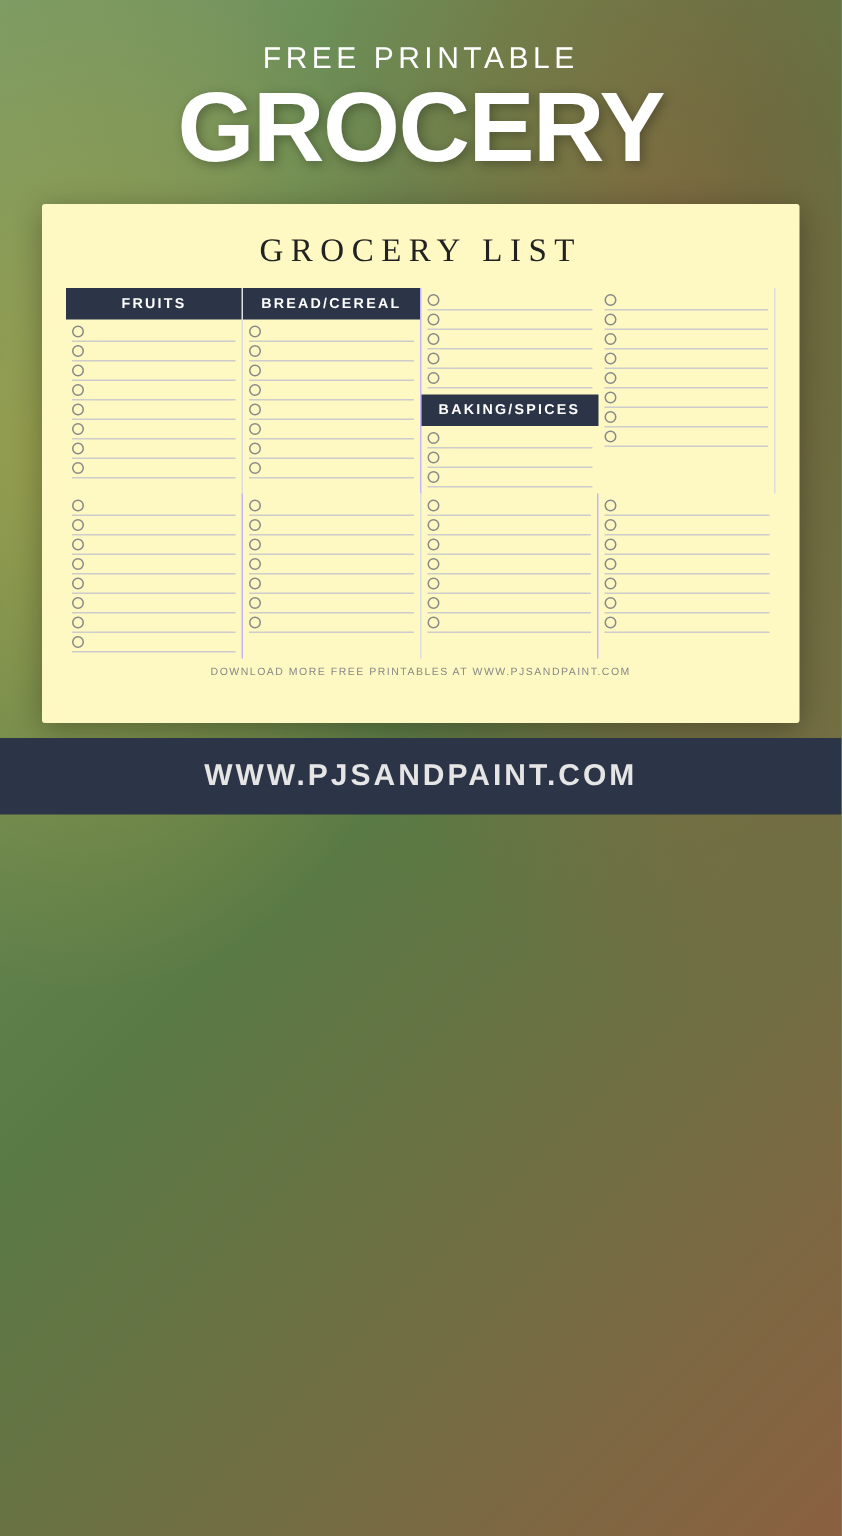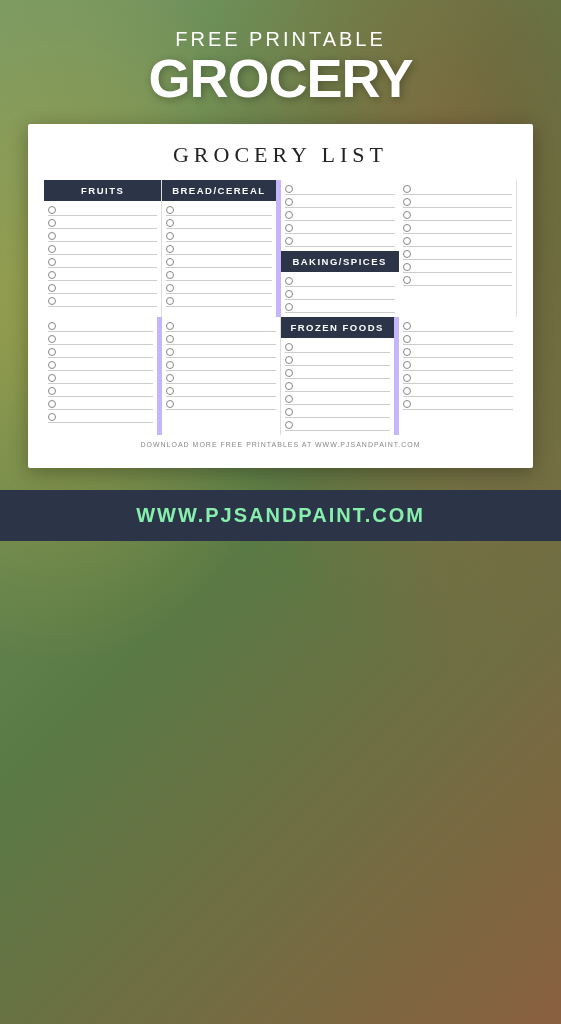--- a/index.html
+++ b/index.html
@@ -37,35 +37,35 @@
     .header-subtitle {
       font-size: 20px;
       font-weight: 400;
       letter-spacing: 3px;
       text-transform: uppercase;
       font-family: Arial, sans-serif;
       margin-bottom: 2px;
     }
 
     .header-title {
-      font-size: 54px;
+      font-size: 66px;
       font-weight: 900;
       line-height: 0.95;
       text-transform: uppercase;
       font-family: Arial Black, Arial, sans-serif;
       letter-spacing: -1px;
       text-shadow: 2px 2px 8px rgba(0,0,0,0.3);
     }
 
     .printable-card {
       position: relative;
       z-index: 1;
-      background: #ffffff;
-      margin: 0 28px 22px;
-      padding: 18px 16px 20px;
+      background: #fef9c3;
+      margin: 0 28px 10px;
+      padding: 18px 16px 30px;
       border-radius: 2px;
       box-shadow: 0 4px 20px rgba(0,0,0,0.3);
     }
 
     .card-title {
       text-align: center;
       font-size: 22px;
       letter-spacing: 5px;
       text-transform: uppercase;
       font-family: Georgia, serif;
@@ -125,33 +125,33 @@
     .line {
       flex: 1;
       height: 1px;
     }
 
     .col-left {
       border-right: 1px solid #ddd;
     }
 
     .col-mid {
-      border-right: 5px solid #c4b5fd;
+      border-right: 1px solid #c4b5fd;
     }
 
     .footer-section {
       position: relative;
       z-index: 1;
       background: #2c3448;
       padding: 14px 20px;
       text-align: center;
     }
 
     .footer-url {
-      color: #86efac;
+      color: #e5e5e5;
       font-size: 20px;
       font-weight: 700;
       letter-spacing: 2px;
       font-family: Arial, sans-serif;
       text-transform: uppercase;
     }
 
     .small-credit {
       font-size: 7px;
       color: #888;
@@ -397,21 +397,20 @@
             <div class="line"></div>
           </div>
         <div class="list-item">
             <div class="circle"></div>
             <div class="line"></div>
           </div>
       </div>
     </div>
 
     <div class="section-block col-mid">
-      <div class="section-header">FROZEN FOODS</div>
       <div class="list-items">
         <div class="list-item">
             <div class="circle"></div>
             <div class="line"></div>
           </div>
         <div class="list-item">
             <div class="circle"></div>
             <div class="line"></div>
           </div>
         <div class="list-item">

